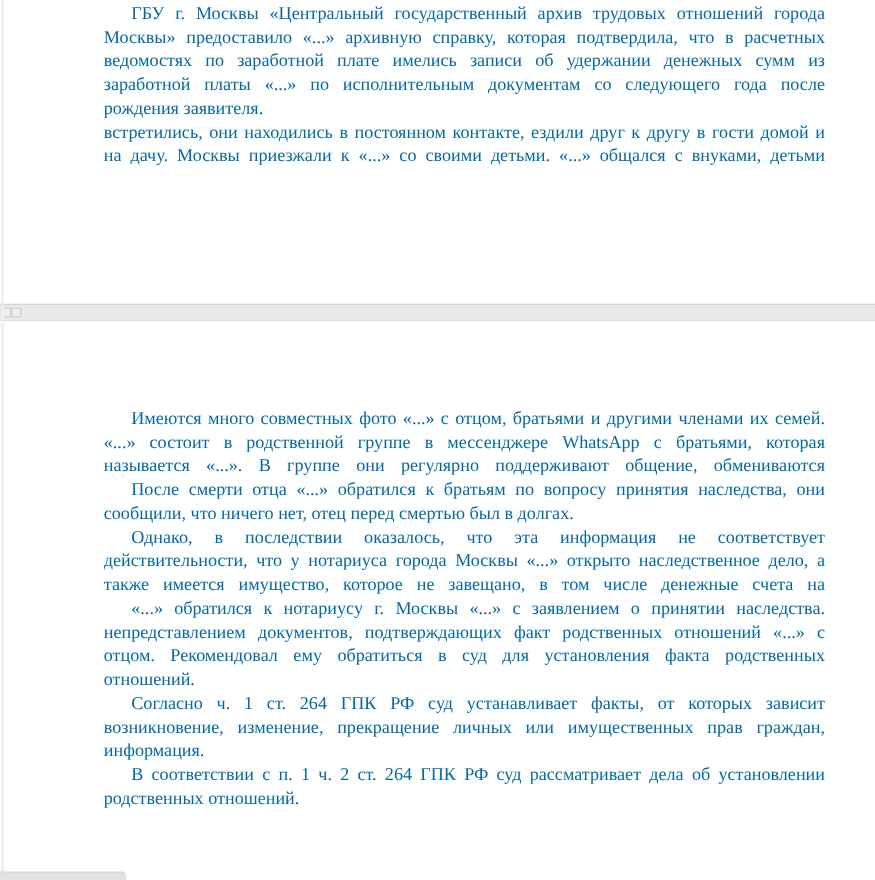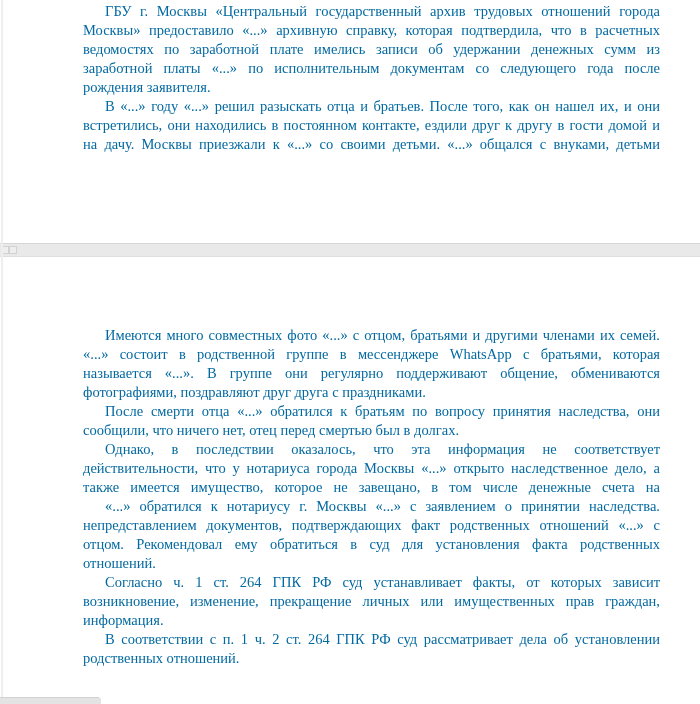--- a/index.html
+++ b/index.html
@@ -103,37 +103,35 @@
 
   <div class="page page-1">
       <div class="para">
         <div class="line first">ГБУ г. Москвы «Центральный государственный архив трудовых отношений города</div>
         <div class="line">Москвы» предоставило «...» архивную справку, которая подтвердила, что в расчетных</div>
         <div class="line">ведомостях по заработной плате имелись записи об удержании денежных сумм из</div>
         <div class="line">заработной платы «...» по исполнительным документам со следующего года после</div>
         <div class="line last">рождения заявителя.</div>
       </div>
       <div class="para">
-        <div class="line first">В «...» году «...» решил разыскать отца и братьев. После того, как он нашел их, и они</div>
         <div class="line">встретились, они находились в постоянном контакте, ездили друг к другу в гости домой и</div>
         <div class="line">на дачу. Москвы приезжали к «...» со своими детьми. «...» общался с внуками, детьми</div>
       </div>
     </div>
 
   <div class="page-gap">
     <span class="gap-handle h1"></span>
     <span class="gap-handle h2"></span>
   </div>
 
   <div class="page page-2">
       <div class="para">
         <div class="line first">Имеются много совместных фото «...» с отцом, братьями и другими членами их семей.</div>
         <div class="line">«...» состоит в родственной группе в мессенджере WhatsApp с братьями, которая</div>
         <div class="line">называется «...». В группе они регулярно поддерживают общение, обмениваются</div>
-        <div class="line last">фотографиями, поздравляют друг друга с праздниками.</div>
       </div>
       <div class="para">
         <div class="line first">После смерти отца «...» обратился к братьям по вопросу принятия наследства, они</div>
         <div class="line last">сообщили, что ничего нет, отец перед смертью был в долгах.</div>
       </div>
       <div class="para">
         <div class="line first">Однако, в последствии оказалось, что эта информация не соответствует</div>
         <div class="line">действительности, что у нотариуса города Москвы «...» открыто наследственное дело, а</div>
         <div class="line">также имеется имущество, которое не завещано, в том числе денежные счета на</div>
       </div>

